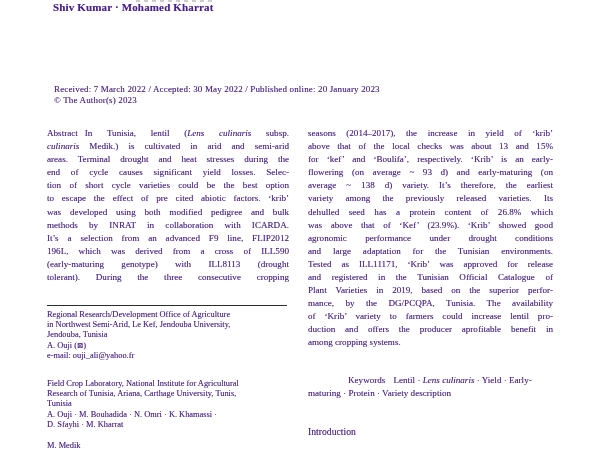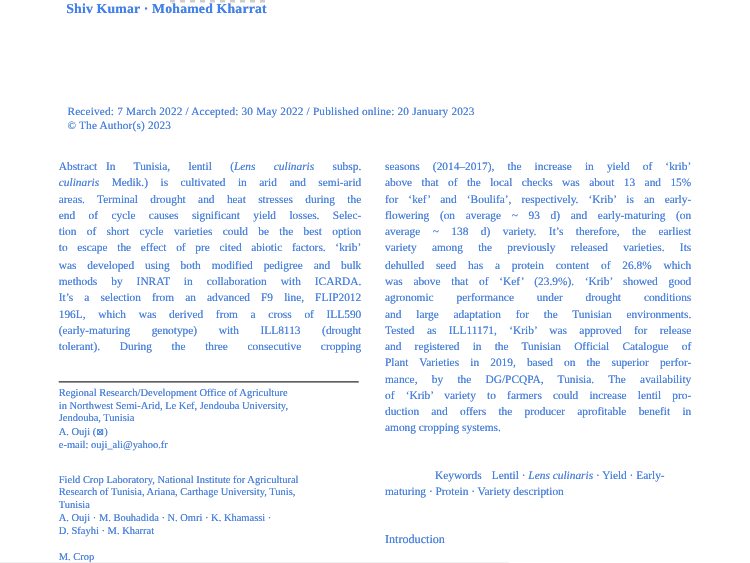--- a/index.html
+++ b/index.html
@@ -3,21 +3,21 @@
 <meta charset="utf-8">
 <style>
   html,body{margin:0;padding:0;background:#e8e8e8;}
   .page{
     position:relative;
     width:600px;height:450px;
     margin:0 auto;
     background:#ffffff;
     overflow:hidden;
     font-family:"Liberation Serif","DejaVu Serif",serif;
-    color:#3b82f6;
+    color:#4c1d95;
     text-shadow:0 0 0.5px rgba(70,70,70,0.55);
   }
   .authors-line{
     position:absolute;left:53px;top:1px;
     font-size:11px;font-weight:bold;letter-spacing:0.15px;
     white-space:nowrap;
   }
   .remnant{
     position:absolute;left:136px;top:0;width:80px;height:2px;
     background:repeating-linear-gradient(90deg,#9a9a9a 0 4px,transparent 4px 8px);
@@ -122,15 +122,15 @@
 
   <div class="footnote fn-1"><div>Regional Research/Development Office of Agriculture
 in Northwest Semi-Arid, Le Kef, Jendouba University,
 Jendouba, Tunisia</div><div><span>A. Ouji (</span><span class="envelope">⊠</span><span>)</span></div><div>e-mail: ouji_ali@yahoo.fr</div></div>
 
   <div class="footnote fn-2"><div>Field Crop Laboratory, National Institute for Agricultural
 Research of Tunisia, Ariana, Carthage University, Tunis,
 Tunisia</div><div>A. Ouji · M. Bouhadida · N. Omri · K. Khamassi ·
 D. Sfayhi · M. Kharrat</div></div>
 
-  <div class="footnote fn-3"><div>M. Crop</div></div>
+  <div class="footnote fn-3"><div>M. Medik</div></div>
 
 </div>
 
 </body></html>

